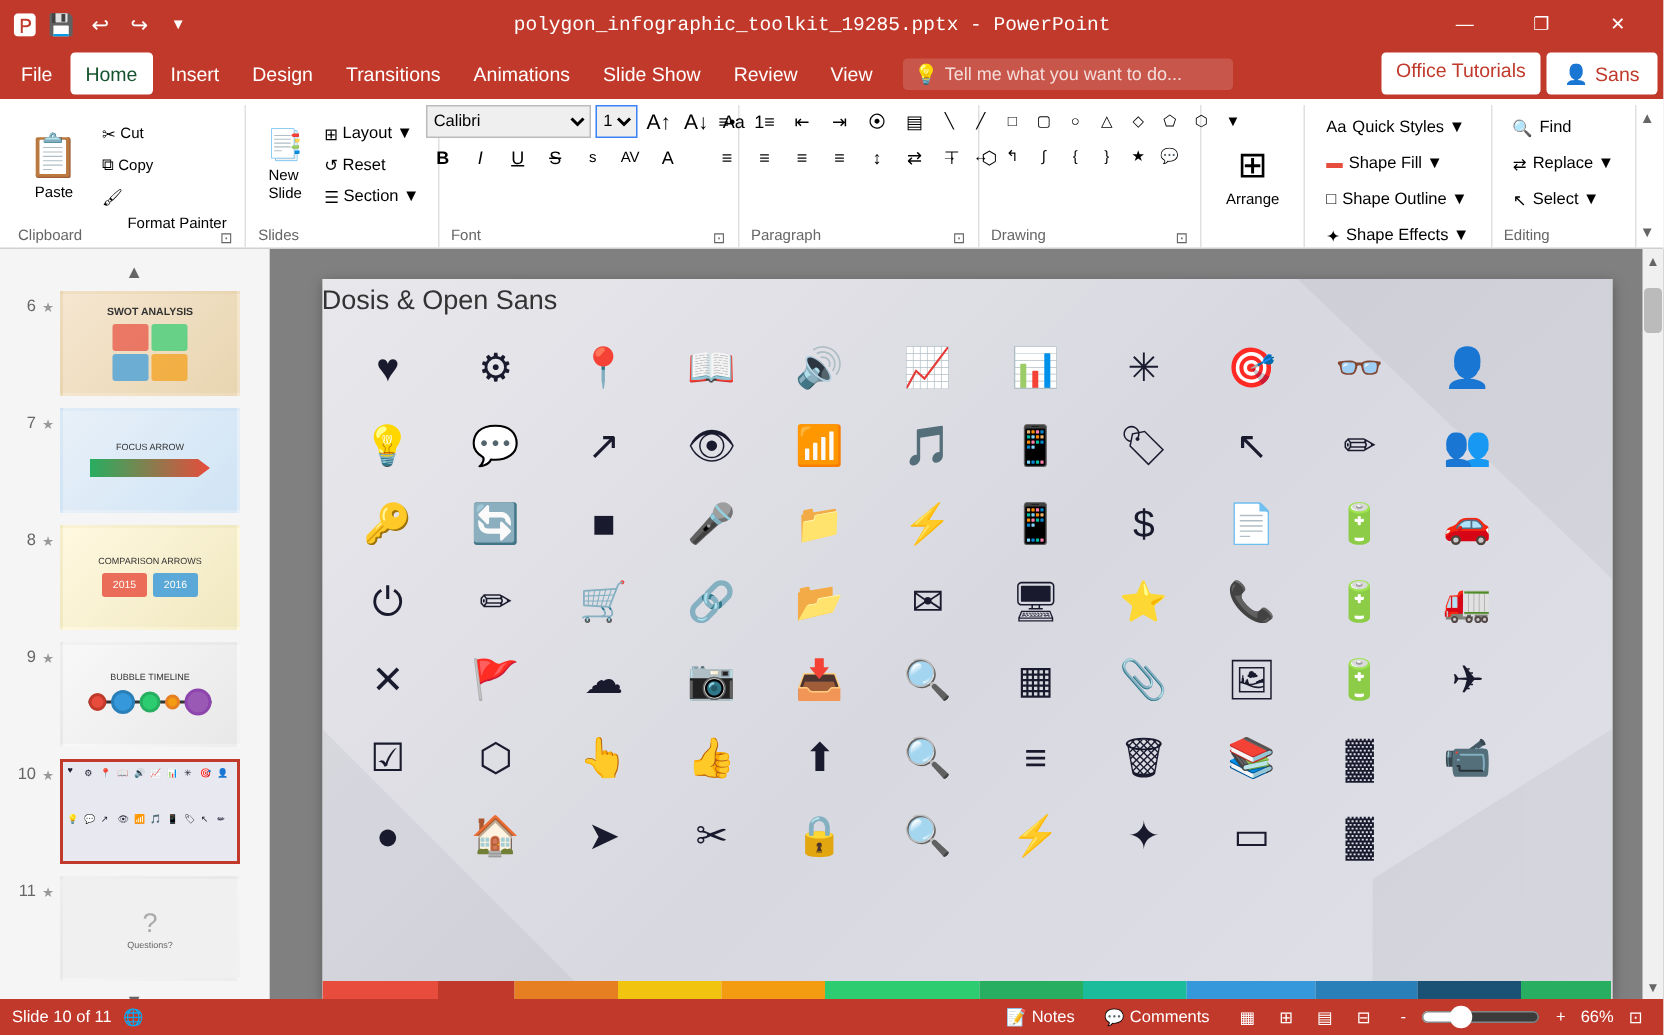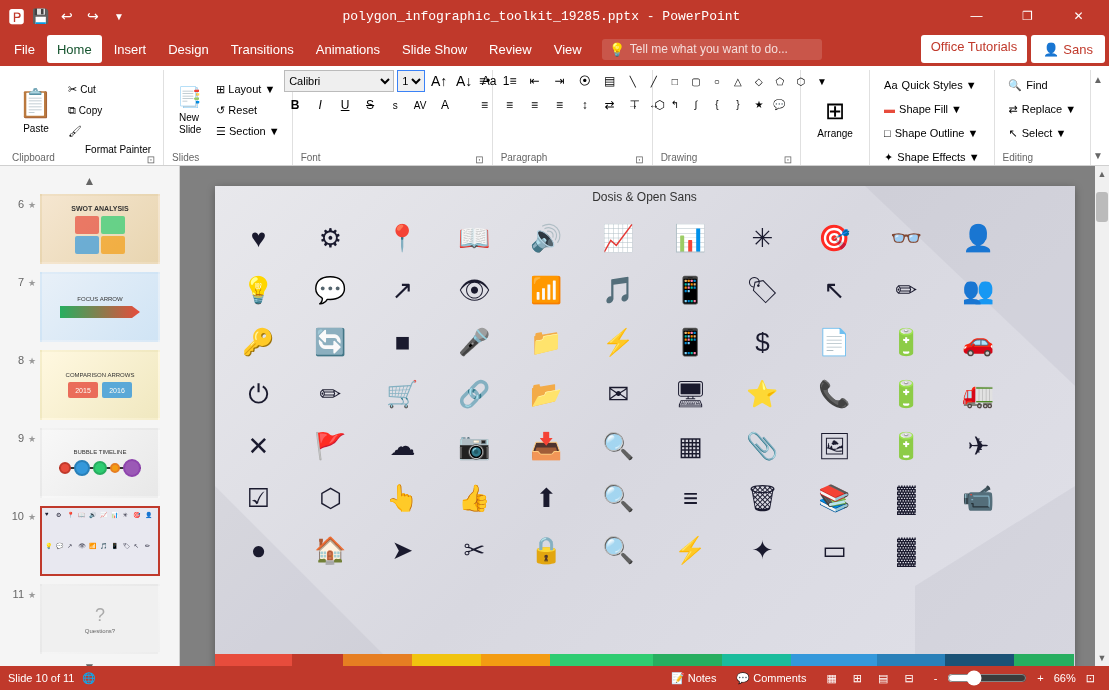--- a/index.html
+++ b/index.html
@@ -226,22 +226,22 @@
       background: linear-gradient(135deg, #e8e8ec 0%, #d8d8e0 50%, #e0e0e8 100%);
     }
     .slide-title {
       text-align: center;
       margin-top: 20px;
       font-size: 22px;
       font-weight: bold;
       color: #1a1a2e;
     }
     .slide-subtitle {
-      text-align: center;
-      font-size: 12px;
+      text-align: left;
+      font-size: 18px;
       color: #333;
       margin-top: 4px;
     }
     .slide-link {
       text-align: center;
       font-size: 11px;
       color: #555;
       margin-top: 2px;
     }
     .icon-item {

